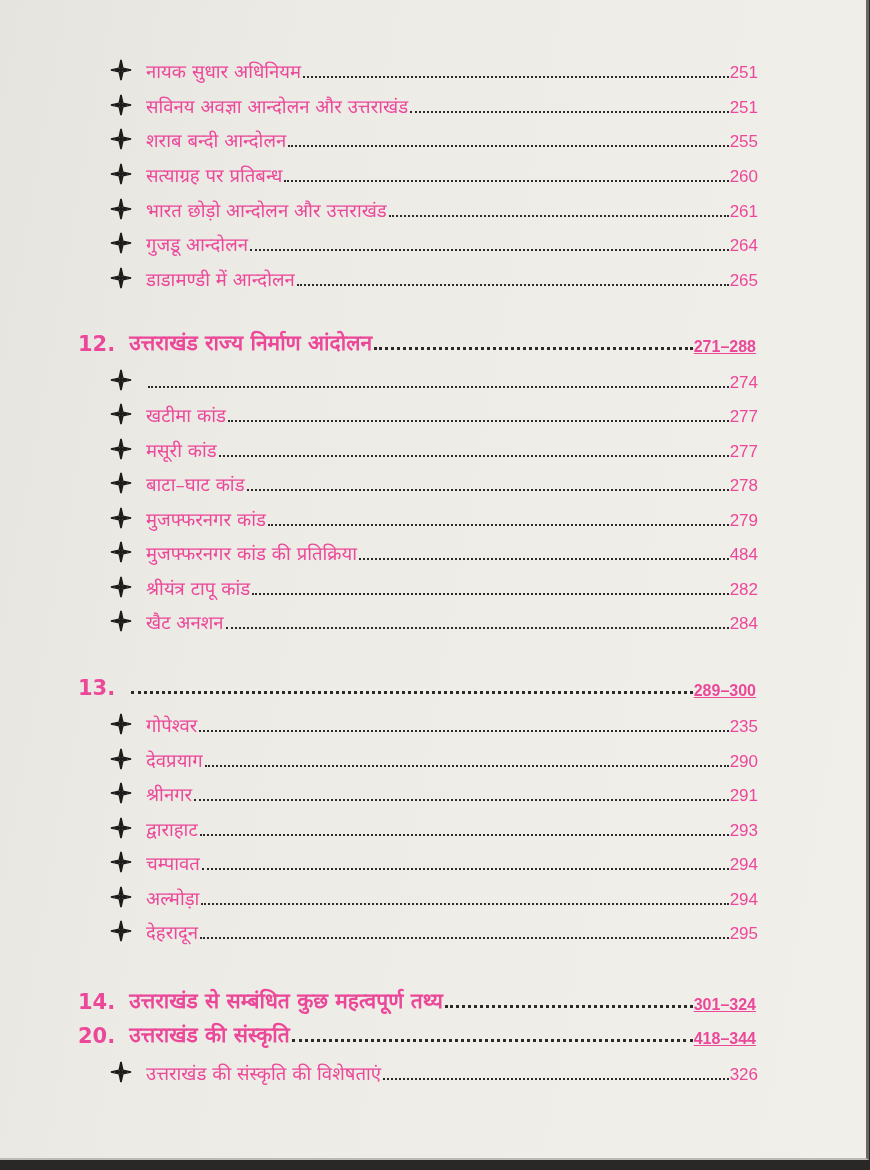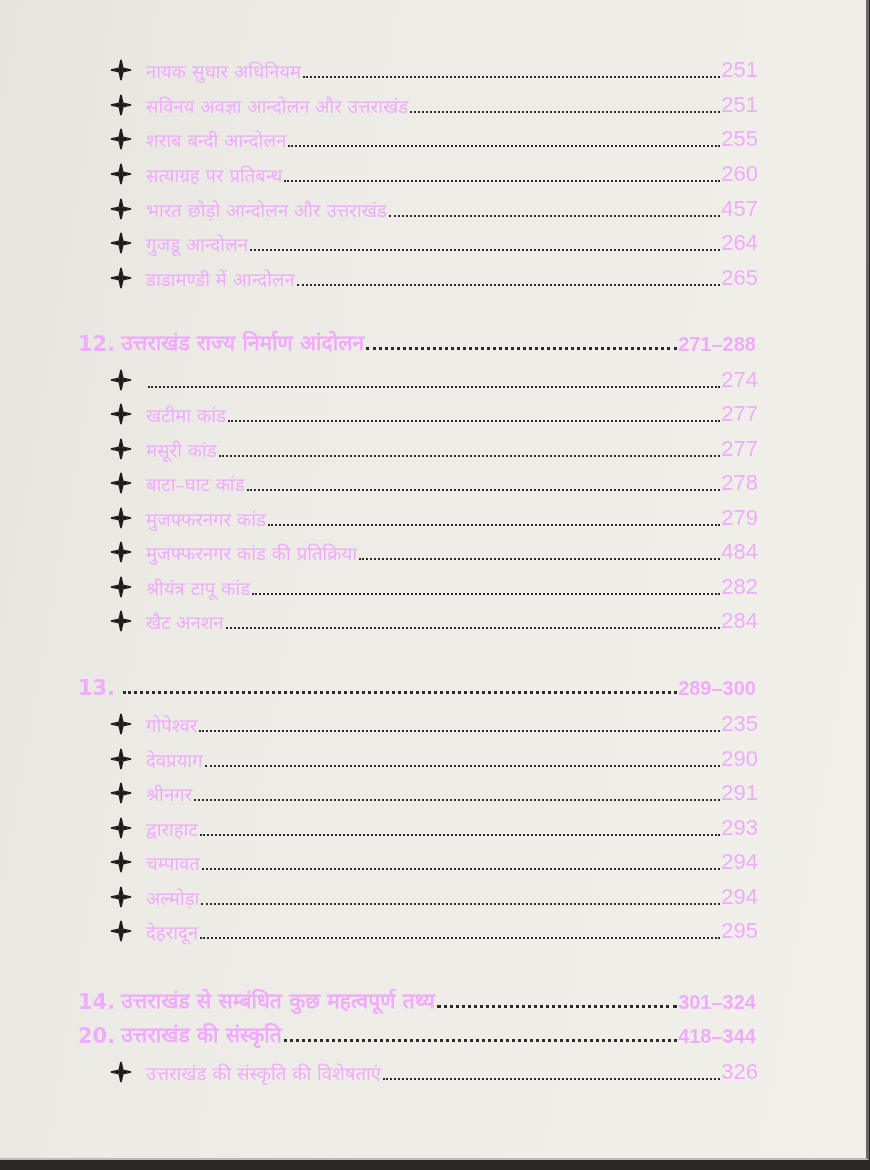--- a/index.html
+++ b/index.html
@@ -11,36 +11,36 @@
   }
   .page {
     position: absolute; left: 0; top: 0; width: 866px; height: 1158px;
     background: linear-gradient(100deg, #e6e4df 0%, #ecebe6 30%, #efede8 60%, #f1efea 100%);
     border-right: 3px solid #6a6660;
     border-bottom: 2px solid #bdbab4;
   }
   .toc { position: absolute; left: 0; top: 0; width: 870px; }
   .row {
     position: absolute; display: flex; align-items: flex-end;
-    color: #f0abfc; white-space: nowrap;
+    color: #ec4899; white-space: nowrap;
   }
   .row.sub { left: 110px; width: 648px; height: 30px; font-size: 18.5px; }
   .row.sub .star {
     width: 22px; height: 22px; margin-right: 14px; margin-bottom: 2px; flex: none;
   }
   .row.chap { left: 78px; width: 678px; height: 34px; font-size: 21px; font-weight: bold; }
-  .row.chap .num { margin-right: 6px; }
+  .row.chap .num { margin-right: 14px; }
   .title { flex: none; }
   .dots {
     flex: 1 1 auto; margin: 0 1px 5px 2px;
     border-bottom: 2px dotted #2b2a28; height: 0; min-width: 10px;
   }
   .row.chap .dots { border-bottom-width: 3px; margin-bottom: 6px; }
-  .page-num { flex: none; font-family: "Liberation Sans", sans-serif; font-size: 22px; }
-  .row.chap .page-num { font-size: 20px; }
+  .page-num { flex: none; font-family: "Liberation Sans", sans-serif; font-size: 17px; }
+  .row.chap .page-num { font-size: 16px; text-decoration: underline; }
   .star svg { display: block; }
 </style>
 </head>
 <body>
 
 <div class="page"></div>
 
 <div class="toc">
 
   <div class="row sub" style="top:53px">
@@ -89,21 +89,21 @@
   </div>
   <div class="row sub" style="top:192px">
     <span class="star">
         <svg width="22" height="22" viewBox="0 0 22 22">
           <path d="M11 1 L12.8 9.2 L21 11 L12.8 12.8 L11 21 L9.2 12.8 L1 11 L9.2 9.2 Z" fill="none" stroke="#1d1c1a" stroke-width="1.6"></path>
           <path d="M11 5 L11 17 M5 11 L17 11" stroke="#1d1c1a" stroke-width="2"></path>
         </svg>
       </span>
     <span class="title">भारत छोड़ो आन्दोलन और उत्तराखंड</span>
     <span class="dots"></span>
-    <span class="page-num">457</span>
+    <span class="page-num">261</span>
   </div>
   <div class="row sub" style="top:226px">
     <span class="star">
         <svg width="22" height="22" viewBox="0 0 22 22">
           <path d="M11 1 L12.8 9.2 L21 11 L12.8 12.8 L11 21 L9.2 12.8 L1 11 L9.2 9.2 Z" fill="none" stroke="#1d1c1a" stroke-width="1.6"></path>
           <path d="M11 5 L11 17 M5 11 L17 11" stroke="#1d1c1a" stroke-width="2"></path>
         </svg>
       </span>
     <span class="title">गुजडू आन्दोलन</span>
     <span class="dots"></span>

